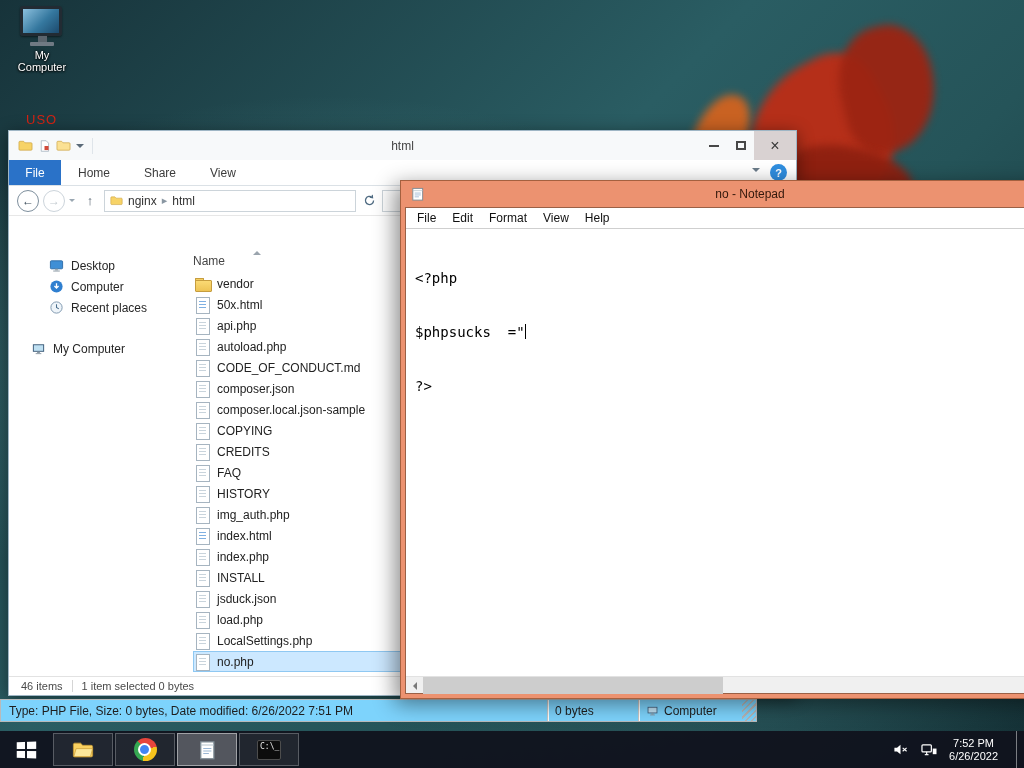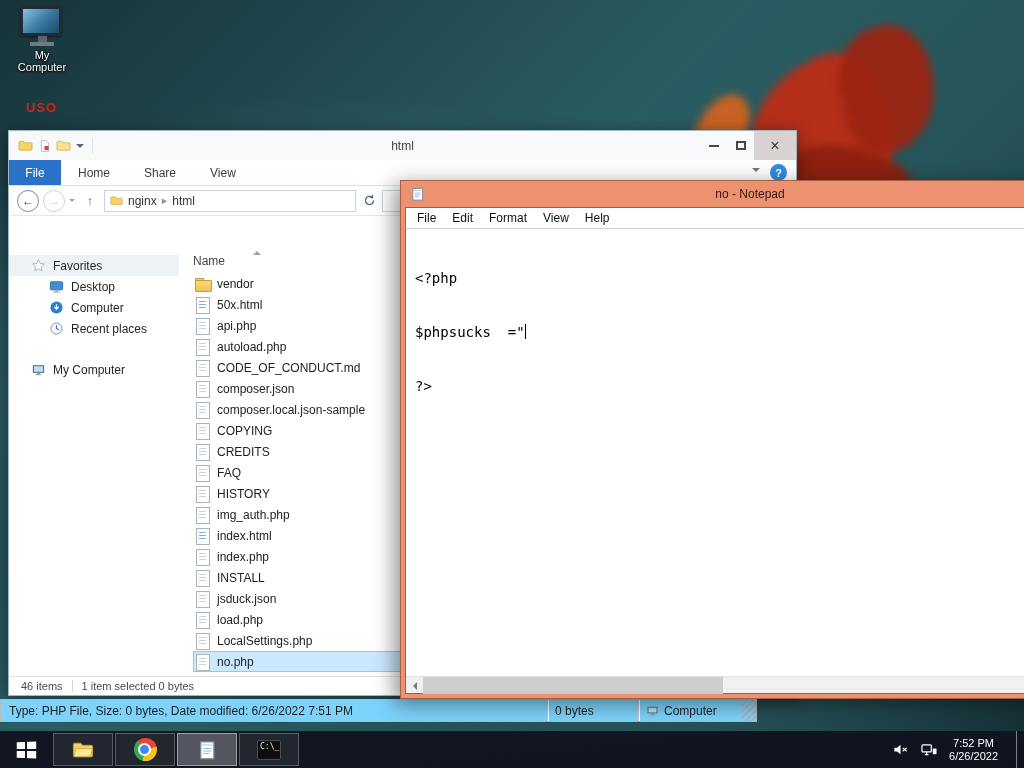--- a/index.html
+++ b/index.html
@@ -18,21 +18,21 @@
   .petal-2 { left:742px; top:66px; width:155px; height:150px; background:#bd2d16; border-radius:70% 30% 60% 40%; transform:rotate(-28deg); }
   .petal-3 { left:840px; top:26px; width:95px; height:125px; background:#9c2412; border-radius:55% 45% 65% 35%; transform:rotate(-14deg); }
   .petal-4 { left:788px; top:148px; width:125px; height:62px; background:#8e2010; border-radius:50% 50% 40% 60%; transform:rotate(12deg); }
 
   .desk-icon { position:absolute; left:12px; top:6px; width:60px; text-align:center; cursor:default; }
   .mc-icon { width:44px; margin:0 auto; }
   .mc-screen { width:42px; height:30px; background:linear-gradient(135deg,#8cc0de 0%,#35789f 55%,#1c4a6d 100%); border:3px solid #222b33; border-radius:3px; box-shadow:0 1px 2px rgba(0,0,0,.5); }
   .mc-stand { width:9px; height:6px; background:#5a646d; margin:0 auto; }
   .mc-base { width:24px; height:4px; background:#707a84; margin:0 auto; border-radius:1px; }
   .desk-label { margin-top:3px; font-size:11px; color:#fff; text-shadow:0 1px 2px #000, 0 0 3px #000; }
-  .artifact { position:absolute; left:26px; top:100px; font-size:13px; font-weight:bold; color:#d32314; letter-spacing:1px; }
+  .artifact { position:absolute; left:26px; top:112px; font-size:13px; font-weight:normal; color:#d32314; letter-spacing:1px; }
 
   
   .explorer { position:absolute; left:8px; top:130px; width:789px; height:566px; background:#fff;
     border:1px solid #9fb6c5; box-shadow:0 3px 16px rgba(0,0,0,.45); z-index:2; }
   .ex-titlebar { height:29px; background:#f7f9fa; display:flex; align-items:center; position:relative; }
   .qat { display:flex; align-items:center; gap:5px; padding-left:9px; }
   .qat svg { display:block; }
   .chev-down { width:0; height:0; border:4px solid transparent; border-top-color:#5a6a78; margin-top:4px; }
   .qat-sep { width:1px; height:16px; background:#dfe5ea; margin-left:3px; }
   .ex-title { position:absolute; left:0; right:0; text-align:center; font-size:12px; color:#444; pointer-events:none; }
@@ -211,26 +211,20 @@
       <svg width="13" height="13" viewBox="0 0 16 16">
           <path d="M13 8a5 5 0 1 1-1.7-3.8" fill="none" stroke="#4f6b82" stroke-width="1.6"></path>
           <path d="M11.4 1l.4 3.6L8.2 4" fill="none" stroke="#4f6b82" stroke-width="1.4"></path>
         </svg>
     </div>
     <div class="search-box"></div>
   </div>
 
   <div class="ex-content">
     <div class="sidebar">
-      <div class="side-row hl">
-        <svg width="15" height="15" viewBox="0 0 16 16">
-            <path d="M8 1.8l1.9 3.9 4.3.6-3.1 3 .7 4.2L8 11.6l-3.8 2 .7-4.2-3.1-3 4.3-.6z" fill="#fdfdfd" stroke="#8fb2cf" stroke-width=".9"></path>
-          </svg>
-        <span>Favorites</span>
-      </div>
       <div class="side-row child">
         <svg width="15" height="15" viewBox="0 0 16 16">
             <rect x="1.5" y="3" width="13" height="8.5" rx="1" fill="#3f8fd6" stroke="#2d6ca8"></rect>
             <rect x="6.5" y="11.5" width="3" height="1.8" fill="#9aa7b0"></rect>
             <rect x="4.5" y="13.3" width="7" height="1.2" fill="#9aa7b0"></rect>
           </svg>
         <span>Desktop</span>
       </div>
       <div class="side-row child">
         <svg width="15" height="15" viewBox="0 0 16 16">

